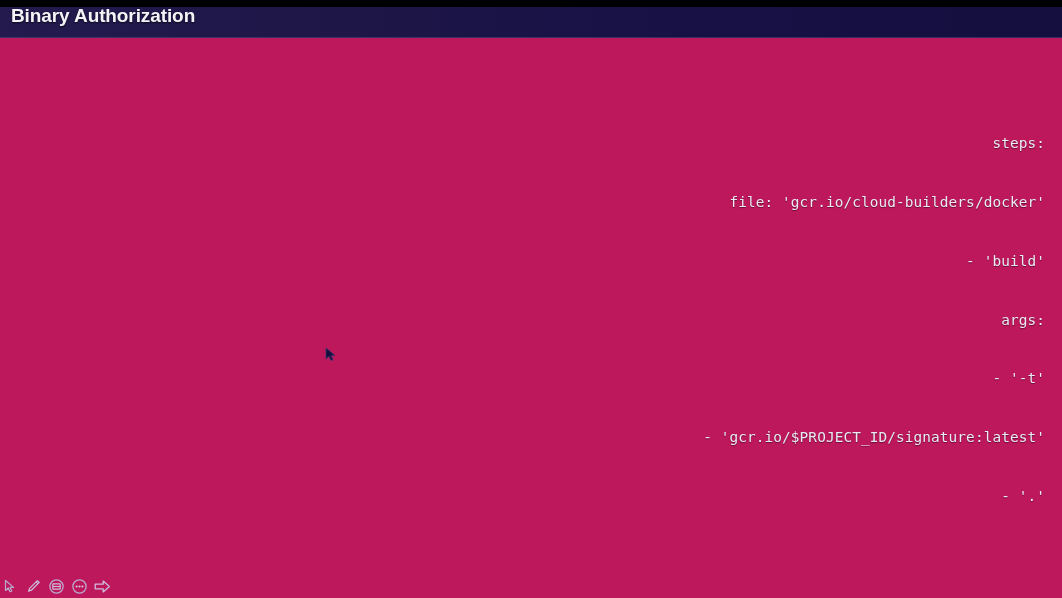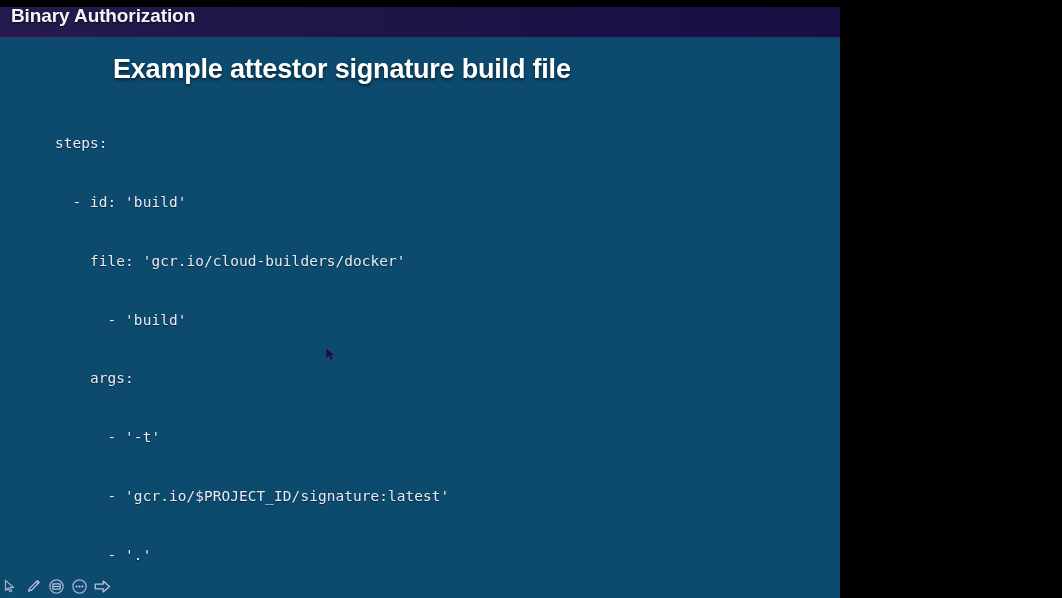--- a/index.html
+++ b/index.html
@@ -10,23 +10,23 @@
   }
   body {
     width: 1062px;
     height: 598px;
     overflow: hidden;
     font-family: "Liberation Sans", sans-serif;
   }
 
   #slide {
     position: relative;
-    width: 840px;
+    width: 1062px;
     height: 598px;
-    background: #0c4a6e;
+    background: #be185d;
     overflow: hidden;
   }
 
   
   .top-letterbox {
     position: absolute;
     top: 0; left: 0;
     width: 1062px;
     height: 7px;
     background: #000000;
@@ -88,20 +88,21 @@
     line-height: 19.6px;
     color: #e9eaf2;
     white-space: pre;
     letter-spacing: 0.1px;
     text-shadow: 0 1px 1px rgba(0,0,0,0.45);
     z-index: 3;
   }
   .code-line {
     white-space: pre;
     height: 19.6px;
+    text-align: right;
   }
 
   
   .mouse-cursor {
     position: absolute;
     left: 325px;
     top: 347px;
     width: 12px;
     height: 15px;
     z-index: 7;
@@ -134,25 +135,23 @@
 <body>
 
 <div id="slide">
 
   <div class="top-letterbox"></div>
 
   <div class="header-band"></div>
 
   <div class="deck-title">Binary Authorization</div>
 
-  <div class="slide-heading">Example attestor signature build file</div>
 
   <div class="code-block">
     <div class="code-line">steps:</div>
-    <div class="code-line">  - id: 'build'</div>
     <div class="code-line">    file: 'gcr.io/cloud-builders/docker'</div>
     <div class="code-line">      - 'build'</div>
     <div class="code-line">    args:</div>
     <div class="code-line">      - '-t'</div>
     <div class="code-line">      - 'gcr.io/$PROJECT_ID/signature:latest'</div>
     <div class="code-line">      - '.'</div>
     
     
     
     

